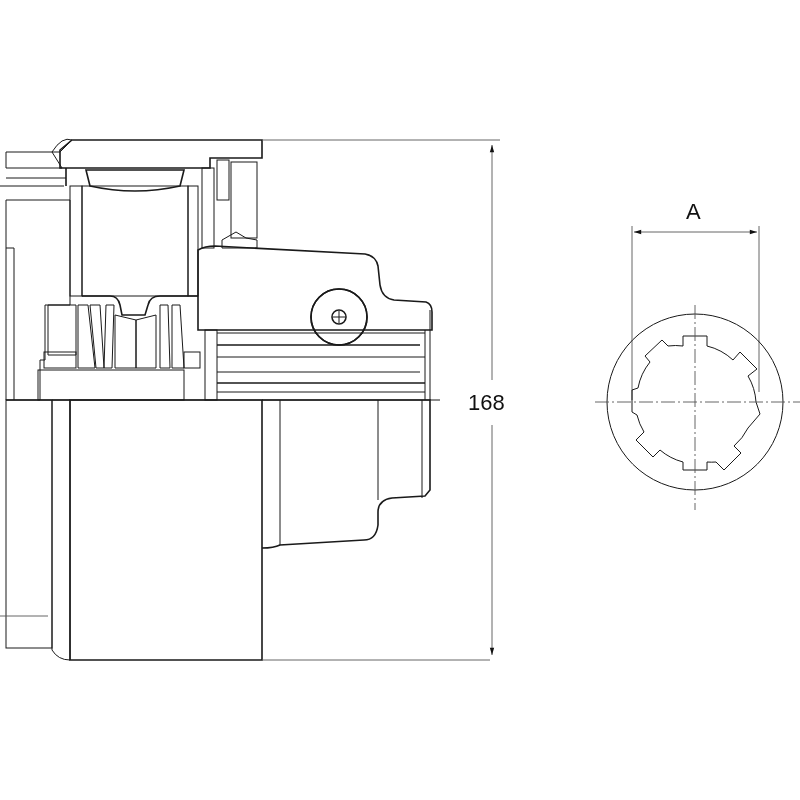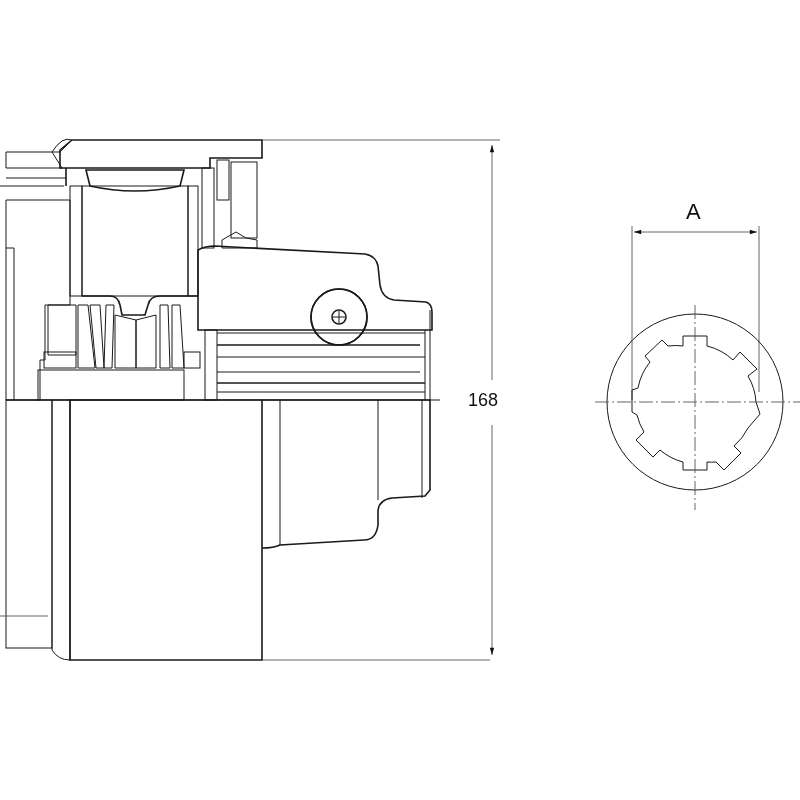--- a/index.html
+++ b/index.html
@@ -1,20 +1,20 @@
 <!DOCTYPE html>
 <html><head>
   <meta charset="utf-8">
   <style>
     html, body { margin: 0; padding: 0; background: #ffffff; }
     body { width: 800px; height: 800px; position: relative; overflow: hidden;
            font-family: "Liberation Sans", sans-serif; }
     #drawing { position: absolute; left: 0; top: 0; width: 800px; height: 800px; }
     .lbl { position: absolute; font-family: "Liberation Sans", sans-serif; color: #111; }
-    #dim-168 { left: 468px; top: 390px; font-size: 18px; }
+    #dim-168 { left: 468px; top: 390px; font-size: 22px; }
     #dim-a { left: 686px; top: 199px; font-size: 22px; }
     .k { stroke: #1a1a1a; fill: none; stroke-width: 1.6; }
     .t { stroke: #1a1a1a; fill: none; stroke-width: 1; }
     .dim { stroke: #555; fill: none; stroke-width: 0.9; }
     .cl { stroke: #555; fill: none; stroke-width: 0.9; stroke-dasharray: 14 3 2 3; }
   </style>
 </head>
 <body>
 
 <svg id="drawing" viewBox="0 0 800 800" xmlns="http://www.w3.org/2000/svg">

